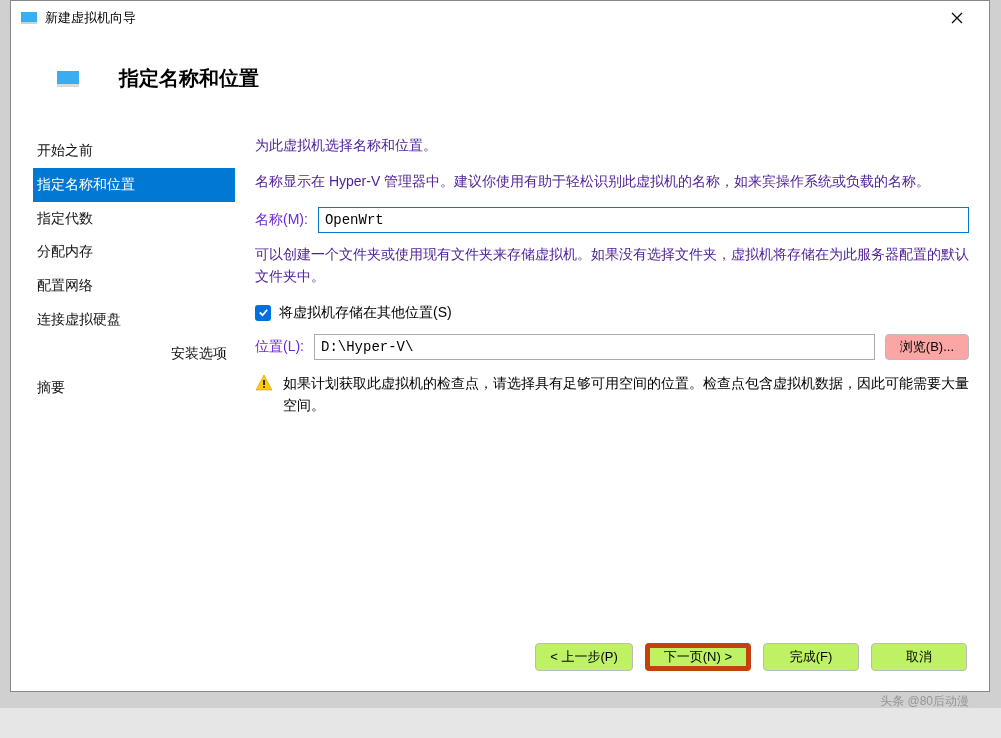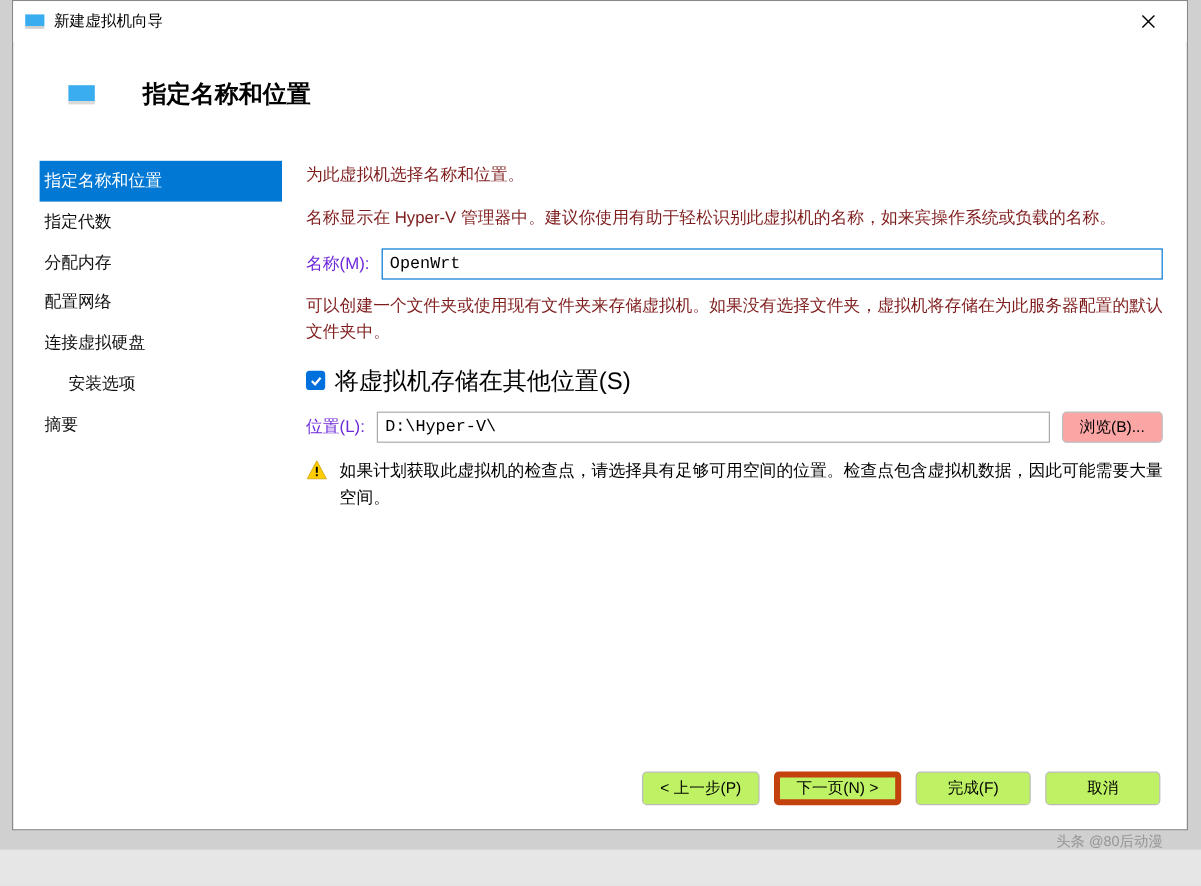--- a/index.html
+++ b/index.html
@@ -91,28 +91,29 @@
     .sidebar-item.selected {
       background: #0078d4;
       color: #fff;
     }
     .sidebar-subitem {
       padding: 5px 8px 5px 24px;
       font-size: 14px;
       color: #111;
       cursor: pointer;
       line-height: 1.7;
+      text-align: right;
     }
     .main {
       flex: 1;
       padding: 18px 20px 0 20px;
     }
     .main p.desc {
       font-size: 14px;
-      color: #7f1d1d;
+      color: #4c1d95;
       margin-bottom: 14px;
       line-height: 1.6;
     }
     .form-row {
       display: flex;
       align-items: center;
       gap: 10px;
       margin-bottom: 10px;
     }
     .form-label {
@@ -144,21 +145,21 @@
       background: #0070dd;
       border-radius: 3px;
       display: flex;
       align-items: center;
       justify-content: center;
       color: #fff;
       font-size: 11px;
       cursor: pointer;
     }
     .checkbox-label {
-      font-size: 20px;
+      font-size: 14px;
       color: #000;
     }
     .browse-btn {
       height: 26px;
       padding: 0 14px;
       border: 1px solid #bbb;
       background: #fca5a5;
       border-radius: 4px;
       font-size: 13px;
       cursor: pointer;
@@ -238,20 +239,21 @@
   </div>
 
   <div class="header">
     <div class="header-icon"></div>
     <div class="header-title">指定名称和位置</div>
   </div>
 
   <div class="body">
 
     <div class="sidebar">
+      <div class="sidebar-item">开始之前</div>
       <div class="sidebar-item selected">指定名称和位置</div>
       <div class="sidebar-item">指定代数</div>
       <div class="sidebar-item">分配内存</div>
       <div class="sidebar-item">配置网络</div>
       <div class="sidebar-item">连接虚拟硬盘</div>
       <div class="sidebar-subitem">安装选项</div>
       <div class="sidebar-item">摘要</div>
     </div>
 
     <div class="main">

